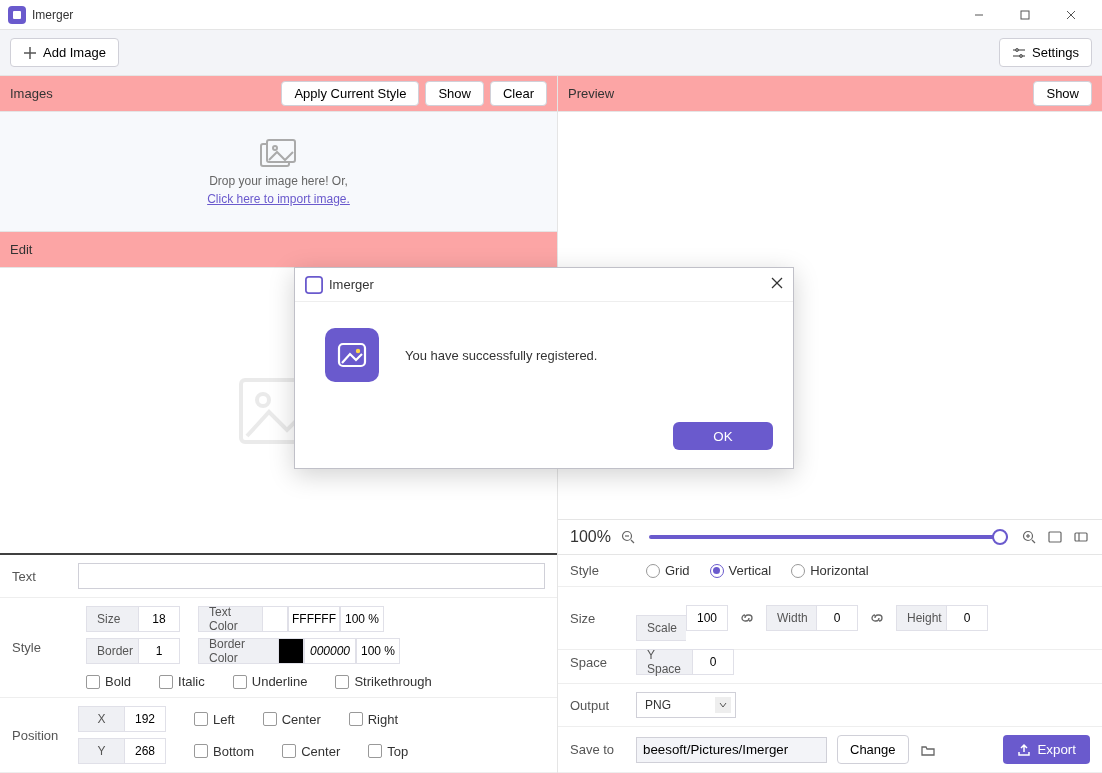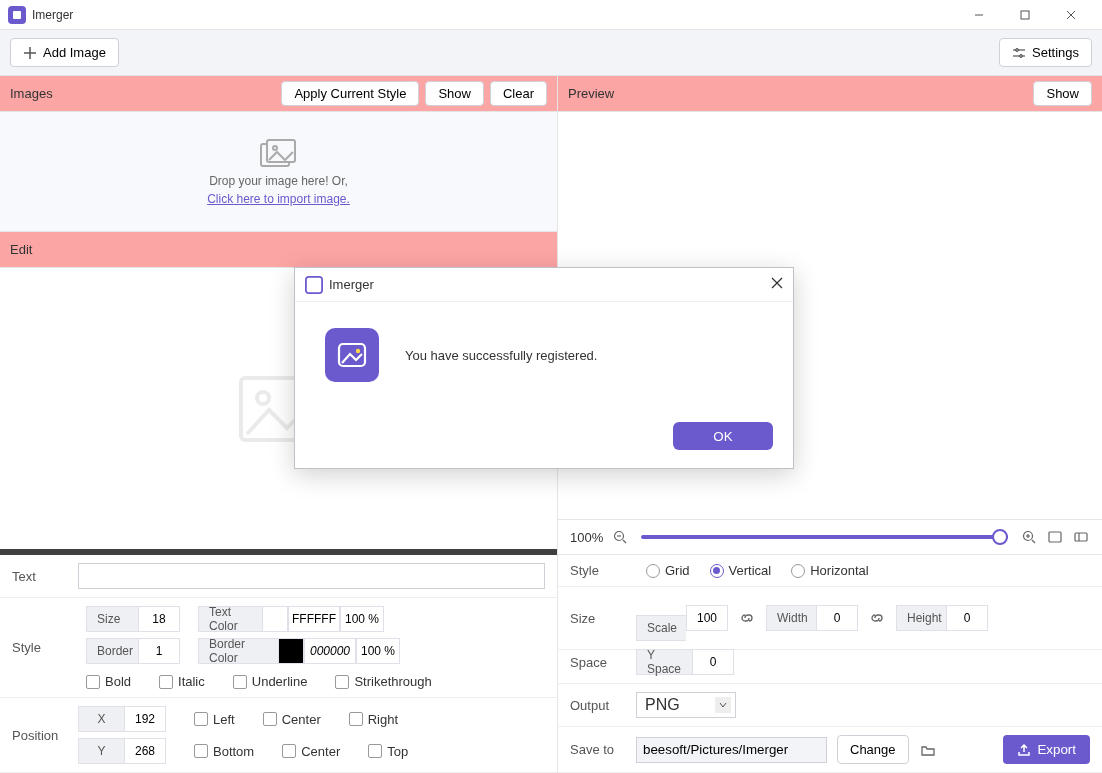--- a/index.html
+++ b/index.html
@@ -27,44 +27,44 @@
 .panel-header .btn { padding:4px 12px; margin-left:6px; }
 
 .drop-area { flex:0 0 120px; background:#f7f9fc; display:flex; flex-direction:column; align-items:center; justify-content:center; gap:4px; border-bottom:1px solid #e5e5e5; }
 .drop-area .img-icon { display:flex; }
 .drop-area .drop-text { font-size:12px; color:#666; }
 .drop-area .link { font-size:12px; color:#6a5acd; text-decoration:underline; cursor:pointer; }
 
 .edit-preview { flex:1; background:#fff; display:flex; align-items:center; justify-content:center; position:relative; }
 .edit-preview .placeholder { opacity:0.3; }
 
-.edit-form { border-top:6px solid #404040; }
+.edit-form { border-top:2px solid #404040; }
 .form-row { display:flex; align-items:center; padding:8px 12px; gap:10px; border-bottom:1px solid #eee; }
 .form-row .label { width:56px; font-size:13px; color:#555; }
 .text-input { flex:1; border:1px solid #d0d0d8; height:26px; padding:0 6px; background:#fff; }
 .mini-label { background:#eff0f4; padding:0 10px; height:26px; display:flex; align-items:center; font-size:12px; color:#555; border:1px solid #e0e0e8; border-right:none; }
 .mini-input { width:42px; height:26px; border:1px solid #e0e0e8; text-align:center; font-size:12px; }
 .color-swatch { width:26px; height:26px; border:1px solid #e0e0e8; }
 .style-group { display:flex; align-items:center; }
 .check { display:flex; align-items:center; gap:5px; font-size:13px; cursor:pointer; }
 .check .box { width:14px; height:14px; border:1.5px solid #999; border-radius:2px; }
 .check.radio .box { border-radius:50%; }
 .check.checked .box { border-color:#6a5acd; display:flex; align-items:center; justify-content:center; }
 .check.checked.radio .box::after { content:""; width:7px; height:7px; background:#6a5acd; border-radius:50%; }
 
 .preview-body { flex:1; background:#fff; }
 .zoom-row { display:flex; align-items:center; padding:8px 12px; gap:8px; border-top:1px solid #e5e5e5; border-bottom:1px solid #e5e5e5; }
-.zoom-row .pct { font-size:13px; }
+.zoom-row .pct { font-size:16px; }
 .zoom-row .slider { flex:1; height:4px; background:#6a5acd; position:relative; border-radius:2px; margin:0 4px; }
 .zoom-row .slider .knob { position:absolute; right:0; top:-6px; width:16px; height:16px; border:2px solid #6a5acd; background:#fff; border-radius:50%; }
 .icon-btn { width:18px; height:18px; display:flex; align-items:center; justify-content:center; cursor:pointer; }
 .icon-btn svg { width:14px; height:14px; stroke:#666; fill:none; }
 
 .right-form .form-row { border-bottom:1px solid #eee; }
-.select { border:1px solid #d0d0d8; height:26px; width:100px; display:flex; align-items:center; padding:0 8px; font-size:16px; position:relative; background:#fff; }
+.select { border:1px solid #d0d0d8; height:26px; width:100px; display:flex; align-items:center; padding:0 8px; font-size:12px; position:relative; background:#fff; }
 .select .chev { position:absolute; right:4px; top:4px; width:16px; height:16px; background:#eee; display:flex; align-items:center; justify-content:center; }
 
 .export-btn { background:#6a5acd; color:#fff; border:none; border-radius:4px; padding:7px 14px; display:flex; align-items:center; gap:6px; cursor:pointer; margin-left:auto; }
 .export-btn svg { stroke:#fff; }
 
 
 .overlay { position:absolute; top:0; left:0; width:1102px; height:773px; pointer-events:none; }
 .dialog { position:absolute; left:294px; top:267px; width:500px; background:#fff; border:1px solid #c0c0c8; box-shadow:0 6px 24px rgba(0,0,0,0.18); }
 .dialog-header { height:34px; display:flex; align-items:center; padding:0 10px; border-bottom:1px solid #eee; }
 .dialog-header .app-icon { width:18px; height:18px; background:#6a5acd; border-radius:4px; margin-right:6px; display:flex; align-items:center; justify-content:center; }

